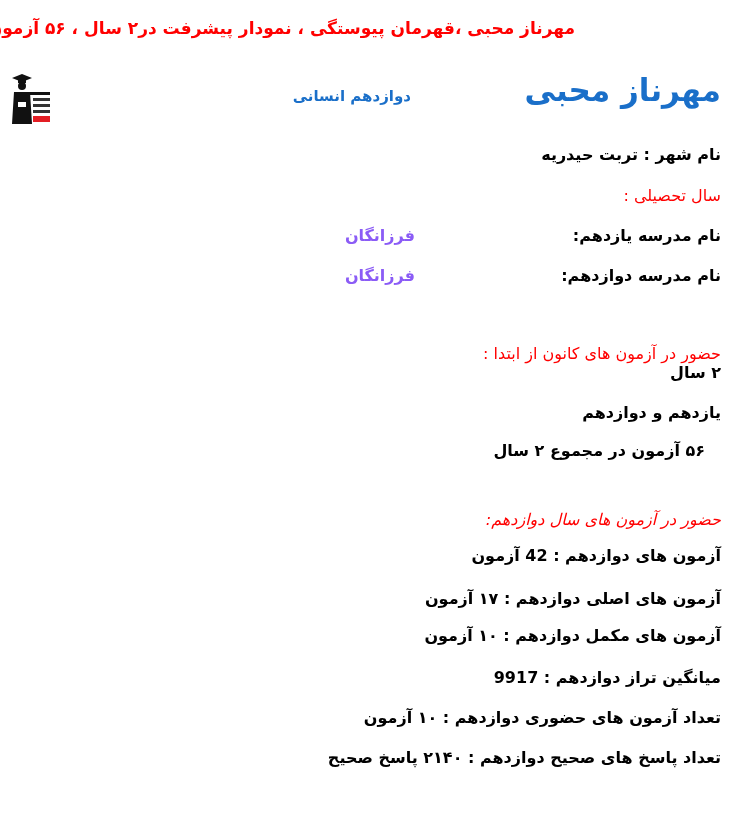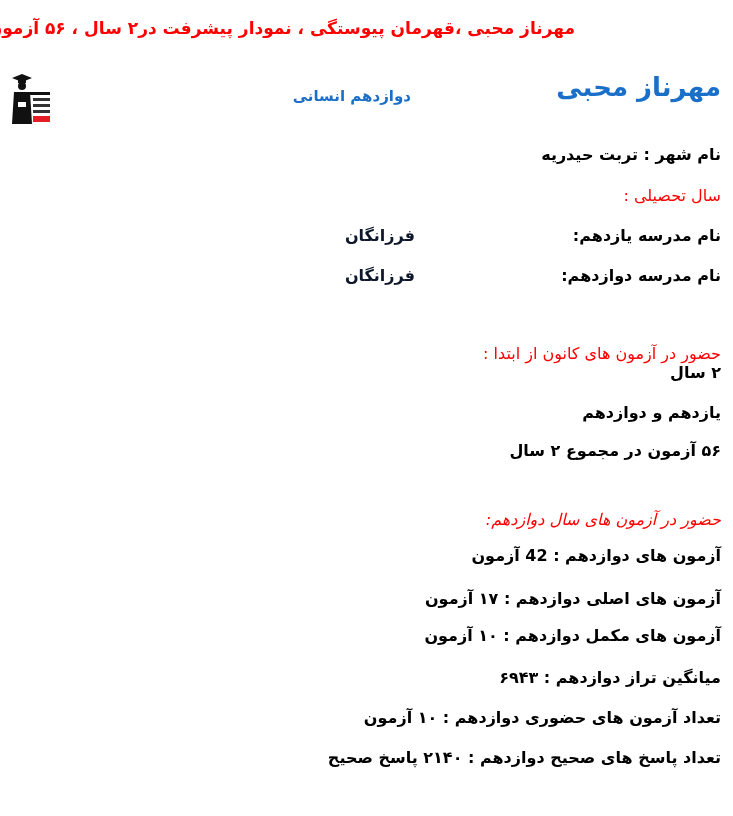--- a/index.html
+++ b/index.html
@@ -22,21 +22,21 @@
       color: #ff0000;
       font-weight: bold;
       font-size: 17px;
       font-family: "DejaVu Sans", sans-serif;
     }
     .name-title {
       top: 72px;
       right: 12px;
       color: #1a6fc9;
       font-weight: bold;
-      font-size: 26px;
+      font-size: 31px;
     }
     .grade-title {
       top: 87px;
       right: 322px;
       color: #1a6fc9;
       font-weight: bold;
       font-size: 15px;
     }
     .logo {
       top: 68px;
@@ -47,21 +47,21 @@
     .line-bold {
       color: #000000;
       font-weight: bold;
       font-size: 16px;
     }
     .line-red {
       color: #ff0000;
       font-size: 16px;
     }
     .school-value {
-      color: #0f172a;
+      color: #8b5cf6;
       font-weight: bold;
       font-size: 16px;
     }
   </style>
 </head>
 <body>
 
 <div class="abs top-title">مهرناز محبی ،قهرمان پیوستگی ، نمودار پیشرفت در۲ سال ، ۵۶ آزمون</div>
 
 <div class="abs logo">
@@ -93,21 +93,21 @@
 
 <div class="abs line-bold" style="top:226px; right:12px;">نام مدرسه یازدهم:</div>
 <div class="abs school-value" style="top:226px; right:318px;">فرزانگان</div>
 
 <div class="abs line-bold" style="top:266px; right:12px;">نام مدرسه دوازدهم:</div>
 <div class="abs school-value" style="top:266px; right:318px;">فرزانگان</div>
 
 <div class="abs line-red" style="top:344px; right:12px;">حضور در آزمون های کانون از ابتدا :</div>
 <div class="abs line-bold" style="top:363px; right:12px;">۲ سال</div>
 <div class="abs line-bold" style="top:403px; right:12px;">یازدهم و دوازدهم</div>
-<div class="abs line-bold" style="top:441px; right:12px;">۵۶ آزمون در مجموع ۲ سال</div>
+<div class="abs line-bold" style="top:441px; right:28px;">۵۶ آزمون در مجموع ۲ سال</div>
 
 <div class="abs line-red" style="top:510px; right:12px;font-style:italic;">حضور در آزمون های سال دوازدهم:</div>
 <div class="abs line-bold" style="top:546px; right:12px;">آزمون های دوازدهم : 42 آزمون</div>
 <div class="abs line-bold" style="top:589px; right:12px;">آزمون های اصلی دوازدهم : ۱۷ آزمون</div>
 <div class="abs line-bold" style="top:626px; right:12px;">آزمون های مکمل دوازدهم : ۱۰ آزمون</div>
-<div class="abs line-bold" style="top:668px; right:12px;">میانگین تراز دوازدهم : ۶۹۴۳</div>
+<div class="abs line-bold" style="top:668px; right:12px;">میانگین تراز دوازدهم : 9917</div>
 <div class="abs line-bold" style="top:708px; right:12px;">تعداد آزمون های حضوری دوازدهم : ۱۰ آزمون</div>
 <div class="abs line-bold" style="top:748px; right:12px;">تعداد پاسخ های صحیح دوازدهم : ۲۱۴۰ پاسخ صحیح</div>
 
 </body></html>

